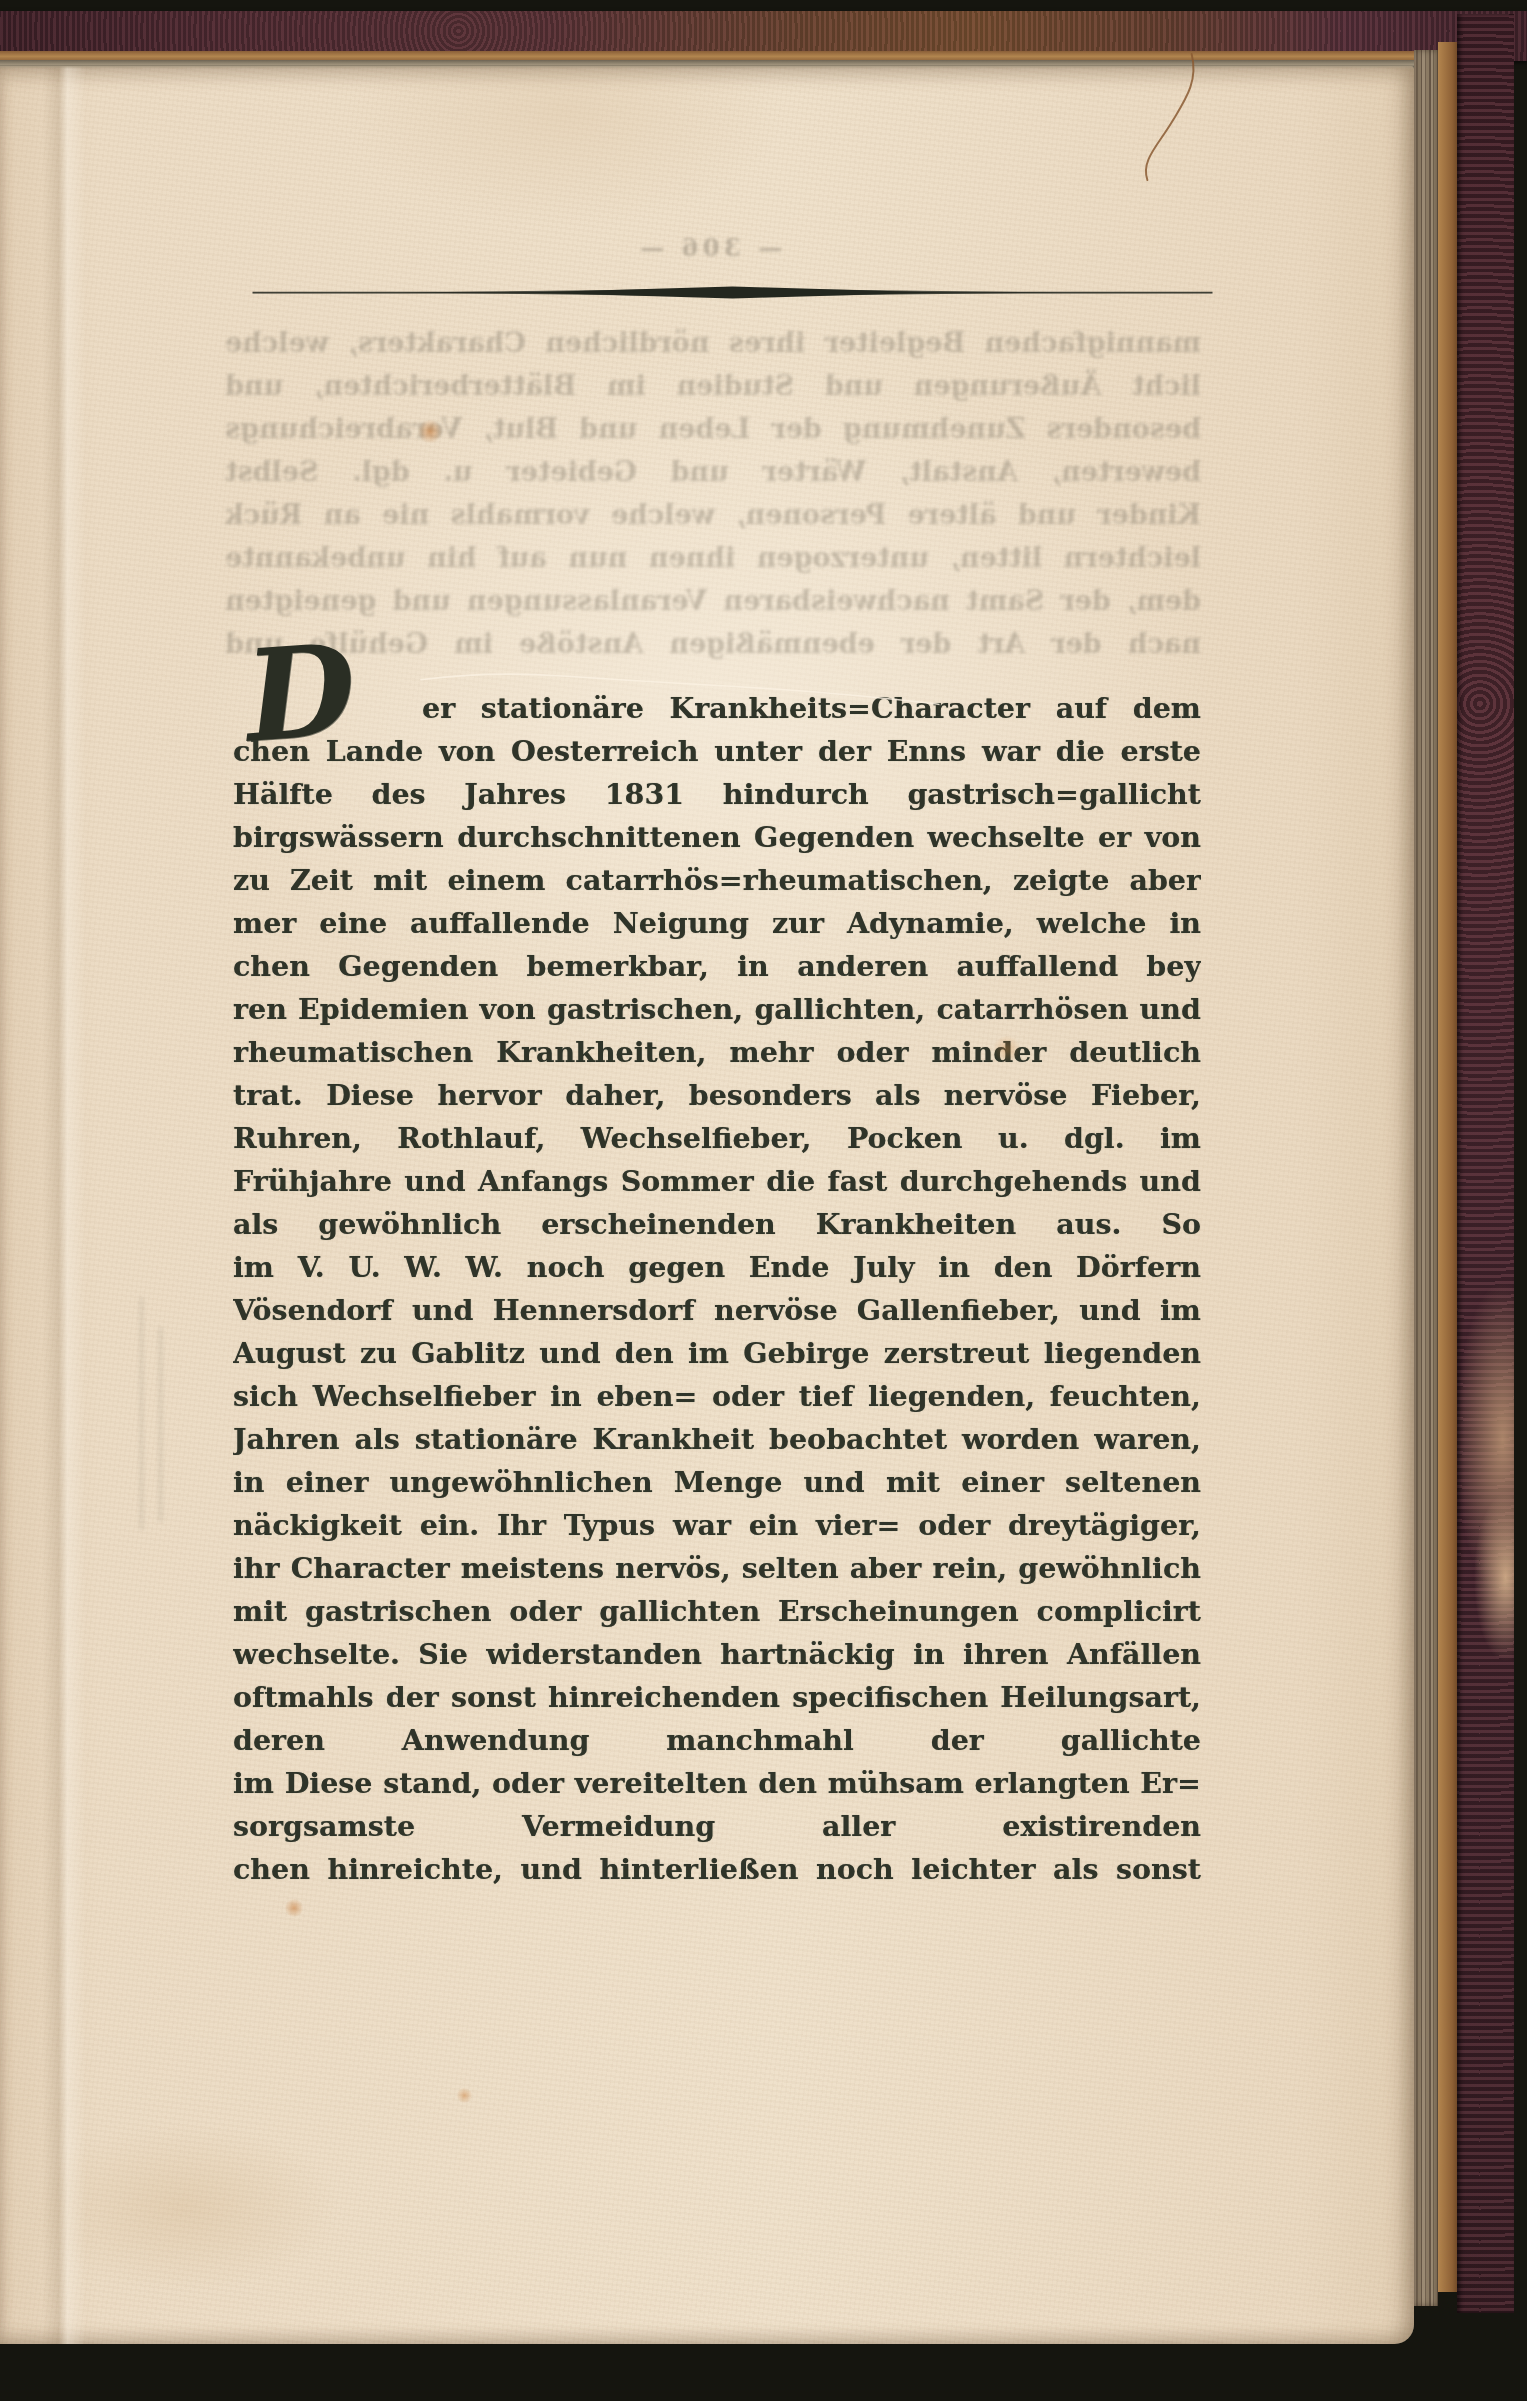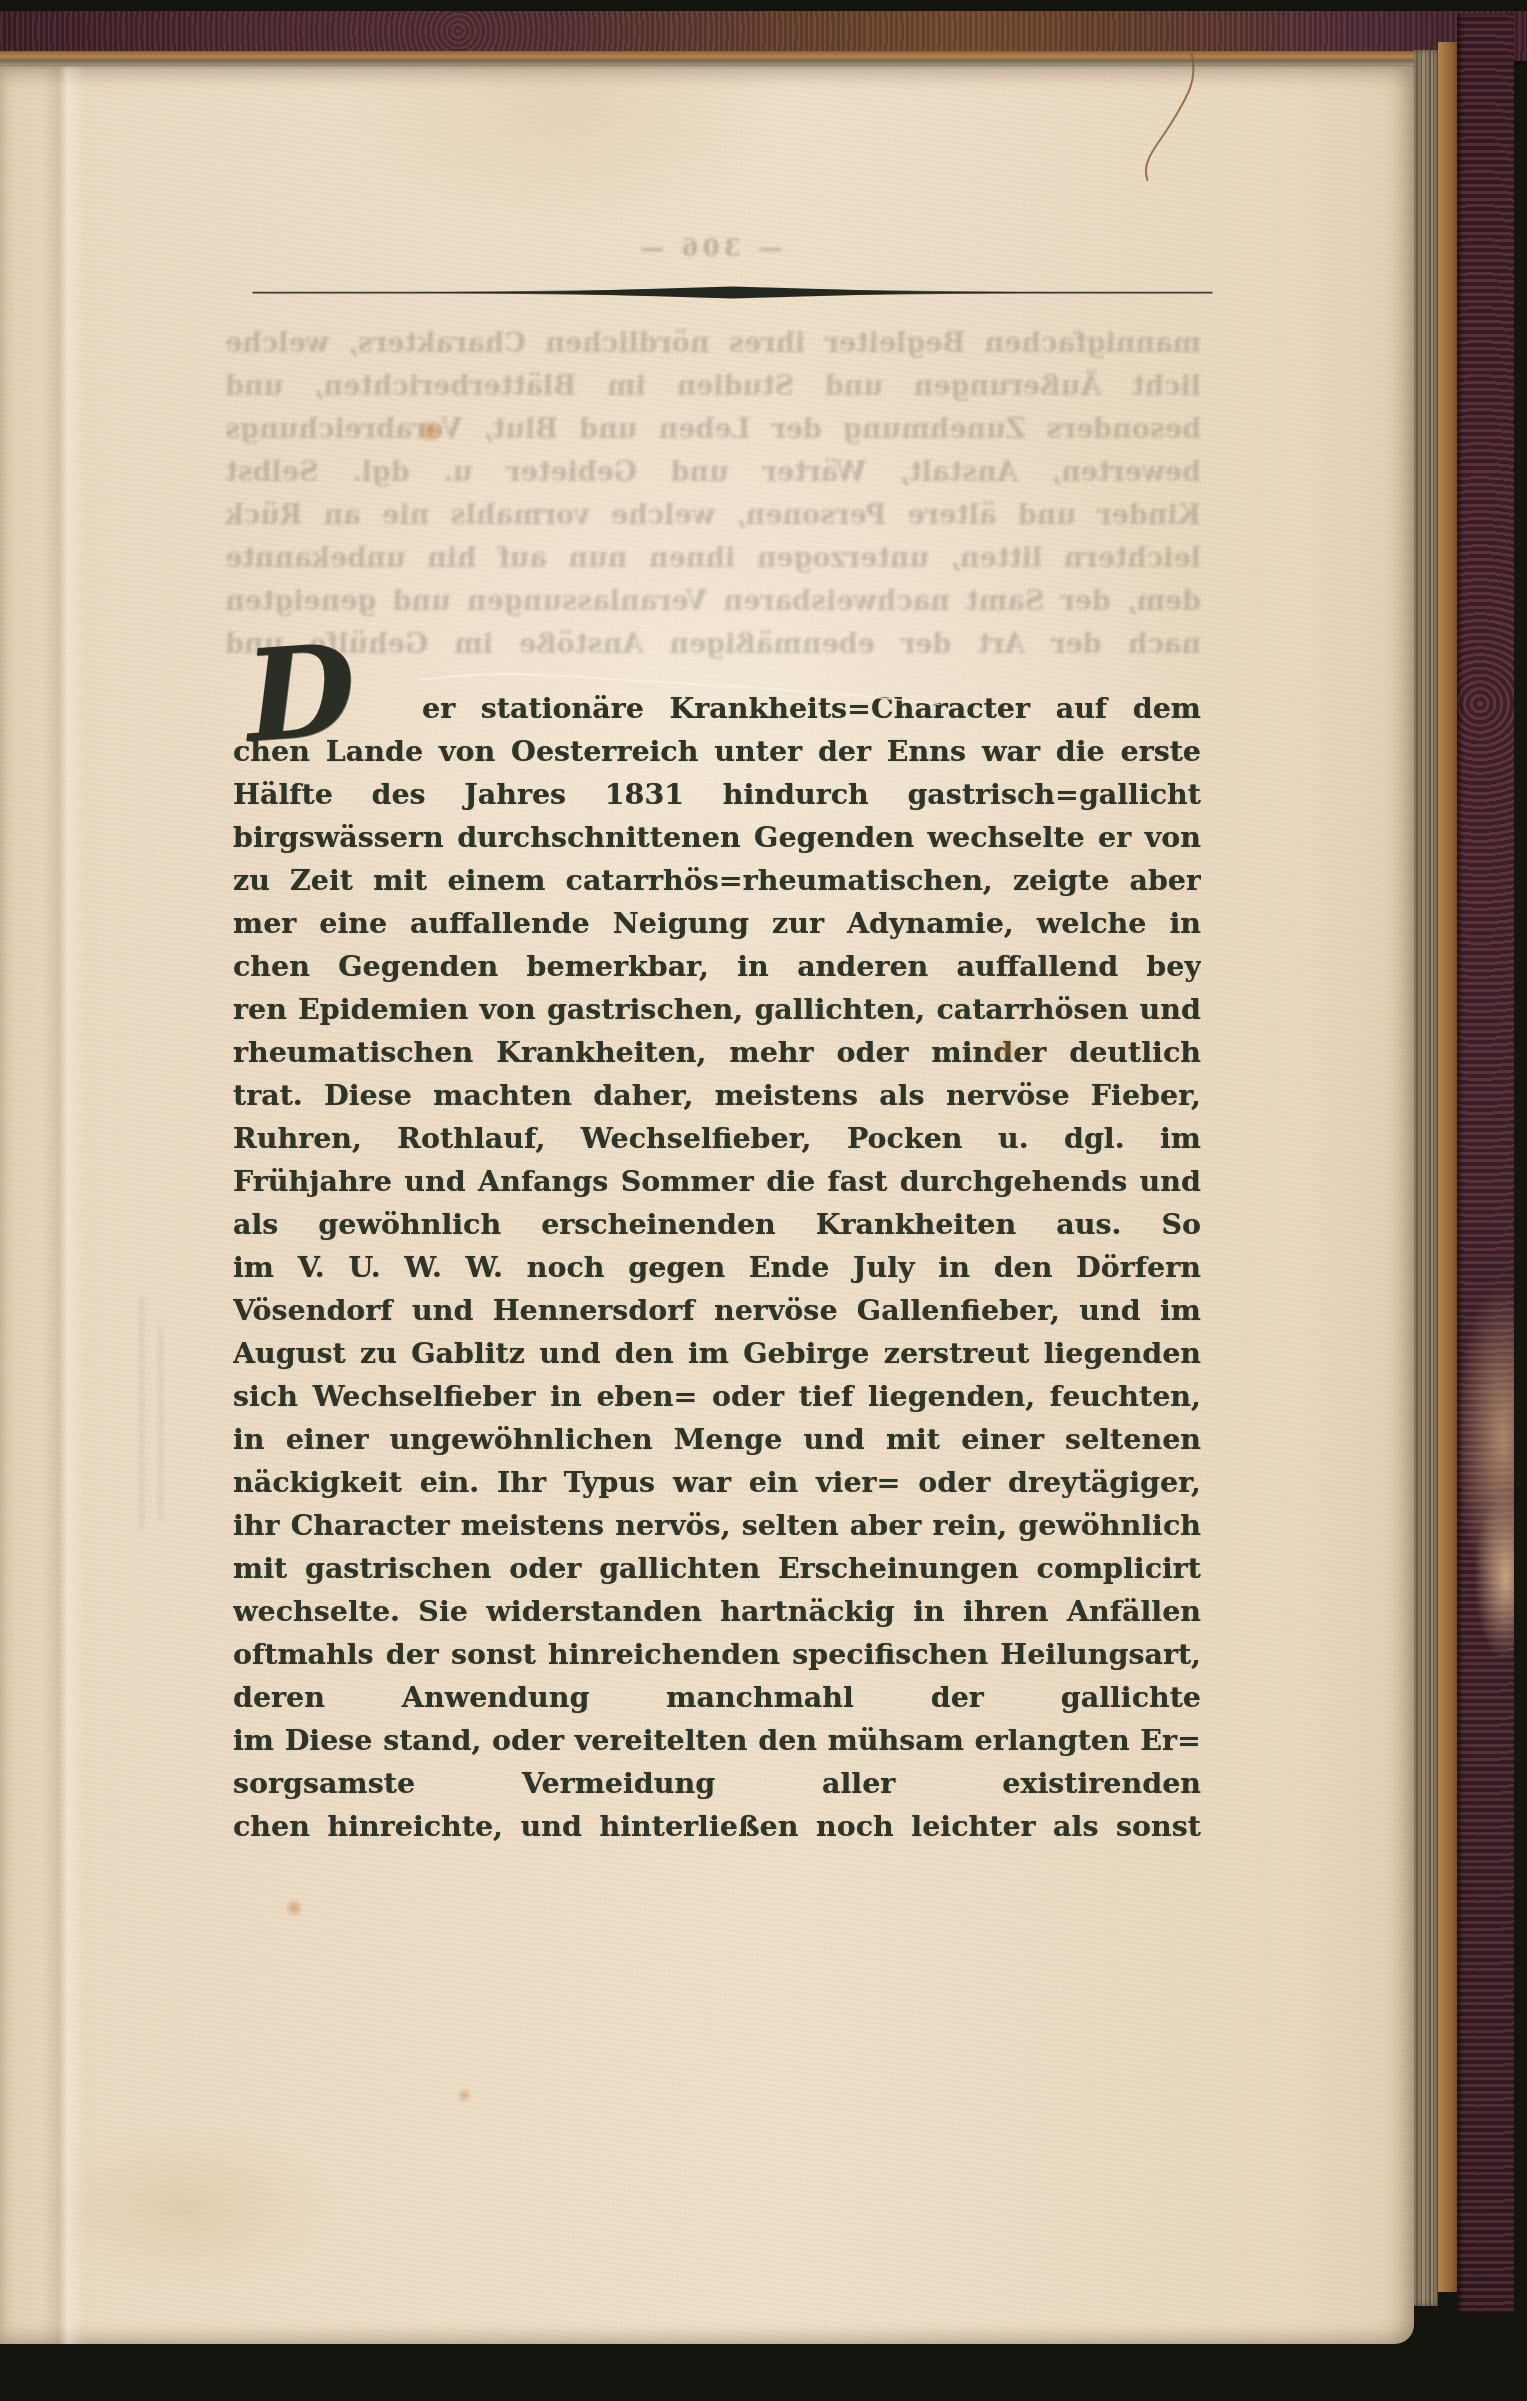--- a/index.html
+++ b/index.html
@@ -119,28 +119,29 @@
     <div class="textblock">
         <div class="textline">er stationäre Krankheits=Character auf dem fla=</div>
         <div class="textline">chen Lande von Oesterreich unter der Enns war die erste</div>
         <div class="textline">Hälfte des Jahres 1831 hindurch gastrisch=gallicht gewesen;</div>
         <div class="textline">birgswässern durchschnittenen Gegenden wechselte er von Zeit</div>
         <div class="textline">zu Zeit mit einem catarrhös=rheumatischen, zeigte aber im=</div>
         <div class="textline">mer eine auffallende Neigung zur Adynamie, welche in man=</div>
         <div class="textline">chen Gegenden bemerkbar, in anderen auffallend bey mehre=</div>
         <div class="textline">ren Epidemien von gastrischen, gallichten, catarrhösen und</div>
         <div class="textline">rheumatischen Krankheiten, mehr oder minder deutlich hervor=</div>
-        <div class="textline">trat. Diese machten daher, meistens als nervöse Fieber,</div>
+        <div class="textline">trat. Diese hervor daher, besonders als nervöse Fieber,</div>
         <div class="textline">Ruhren, Rothlauf, Wechselfieber, Pocken u. dgl. im</div>
         <div class="textline">Frühjahre und Anfangs Sommer die fast durchgehends und</div>
         <div class="textline">als gewöhnlich erscheinenden Krankheiten aus. So erschienen</div>
         <div class="textline">im V. U. W. W. noch gegen Ende July in den Dörfern</div>
         <div class="textline">Vösendorf und Hennersdorf nervöse Gallenfieber, und im</div>
         <div class="textline">August zu Gablitz und den im Gebirge zerstreut liegenden</div>
         <div class="textline">sich Wechselfieber in eben= oder tief liegenden, feuchten, sum=</div>
+        <div class="textline">Jahren als stationäre Krankheit beobachtet worden waren,</div>
         <div class="textline">in einer ungewöhnlichen Menge und mit einer seltenen Hart=</div>
         <div class="textline">näckigkeit ein. Ihr Typus war ein vier= oder dreytägiger,</div>
         <div class="textline">ihr Character meistens nervös, selten aber rein, gewöhnlich</div>
         <div class="textline">mit gastrischen oder gallichten Erscheinungen complicirt und</div>
         <div class="textline">wechselte. Sie widerstanden hartnäckig in ihren Anfällen</div>
         <div class="textline">oftmahls der sonst hinreichenden specifischen Heilungsart,</div>
         <div class="textline">deren Anwendung manchmahl der gallichte Neben=Character</div>
         <div class="textline">im Diese stand, oder vereitelten den mühsam erlangten Er=</div>
         <div class="textline">sorgsamste Vermeidung aller existirenden Gelegenheitsursa=</div>
         <div class="textline">chen hinreichte, und hinterließen noch leichter als sonst die</div>

